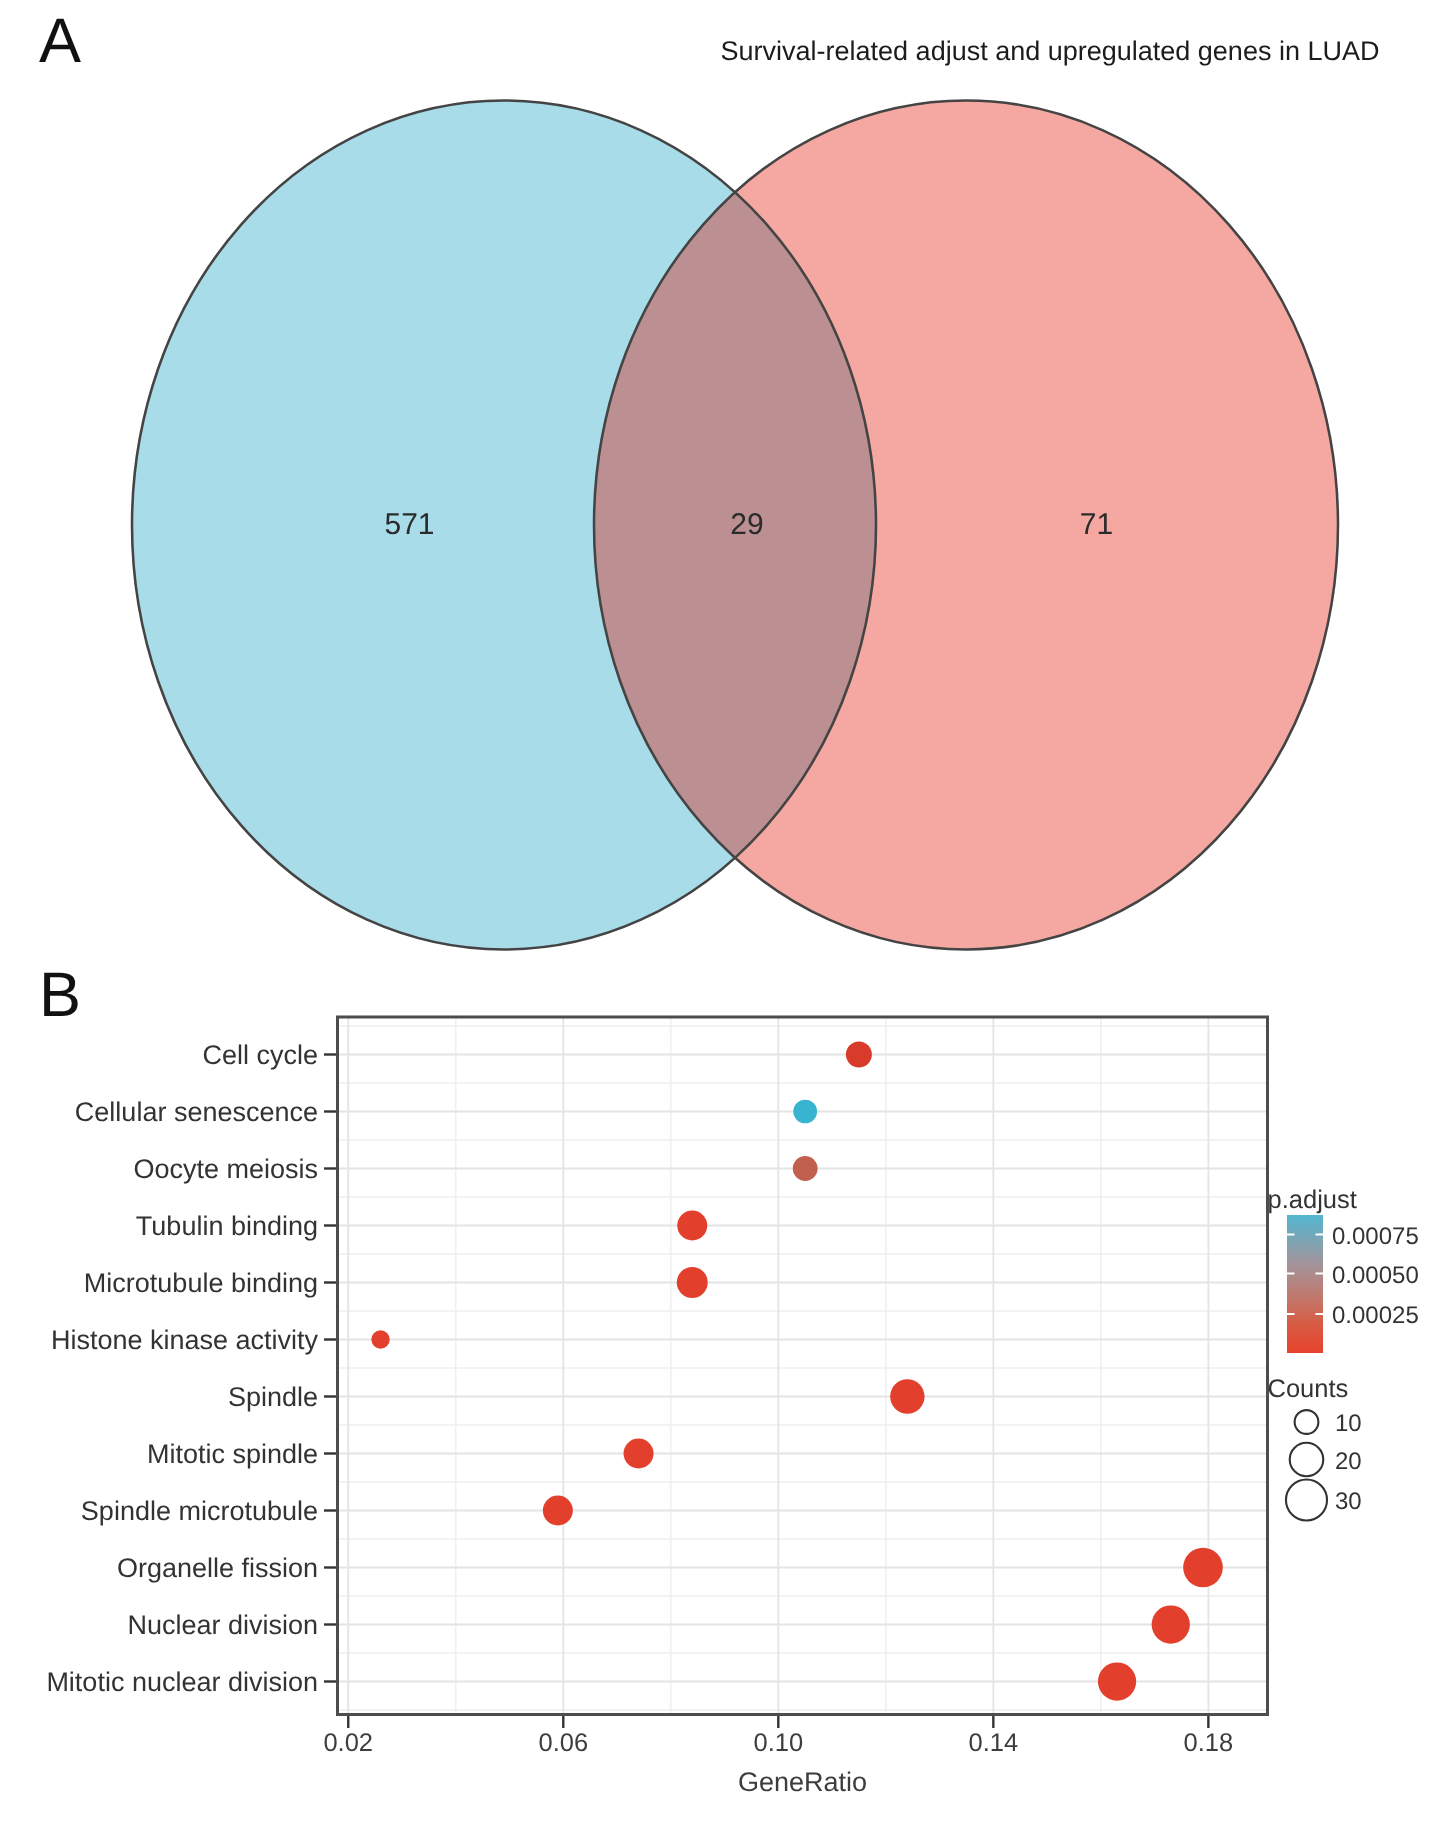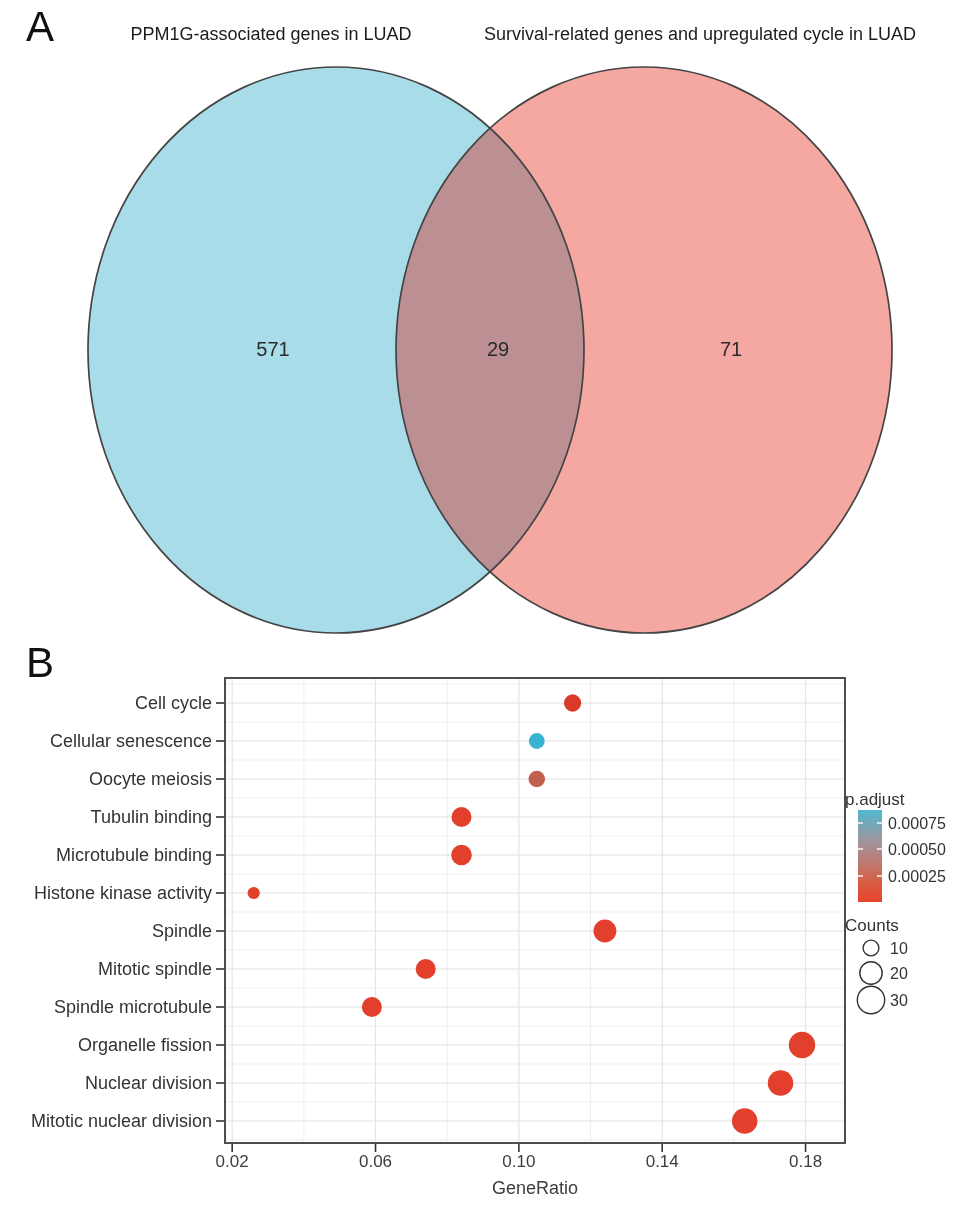--- a/index.html
+++ b/index.html
@@ -33,22 +33,21 @@
   svg{position:absolute;left:0;display:block;}
   #venn-svg{top:0;}
   #dotplot-svg{top:640px;}
 </style>
 </head>
 <body>
 
 <div class="figure">
 
   <div id="label-a" class="panel-label">A</div>
-  <div id="venn-title-left" class="venn-title">PPM1G-associated genes in LUAD</div>
-  <div id="venn-title-right" class="venn-title">Survival-related genes and upregulated cycle in LUAD</div>
+  <div id="venn-title-right" class="venn-title">Survival-related adjust and upregulated genes in LUAD</div>
   <svg id="venn-svg" width="969" height="640" viewBox="0 0 969 640">
       <defs>
         <clipPath id="clip-left">
           <ellipse cx="336" cy="350" rx="248" ry="283"></ellipse>
         </clipPath>
       </defs>
       <ellipse cx="336" cy="350" rx="248" ry="283" fill="#a9dce9"></ellipse>
       <ellipse cx="644" cy="350" rx="248" ry="283" fill="#f5a8a1"></ellipse>
       <ellipse cx="644" cy="350" rx="248" ry="283" fill="#bc8f92" clip-path="url(#clip-left)"></ellipse>
       <ellipse cx="336" cy="350" rx="248" ry="283" fill="none" stroke="#444444" stroke-width="1.7"></ellipse>

